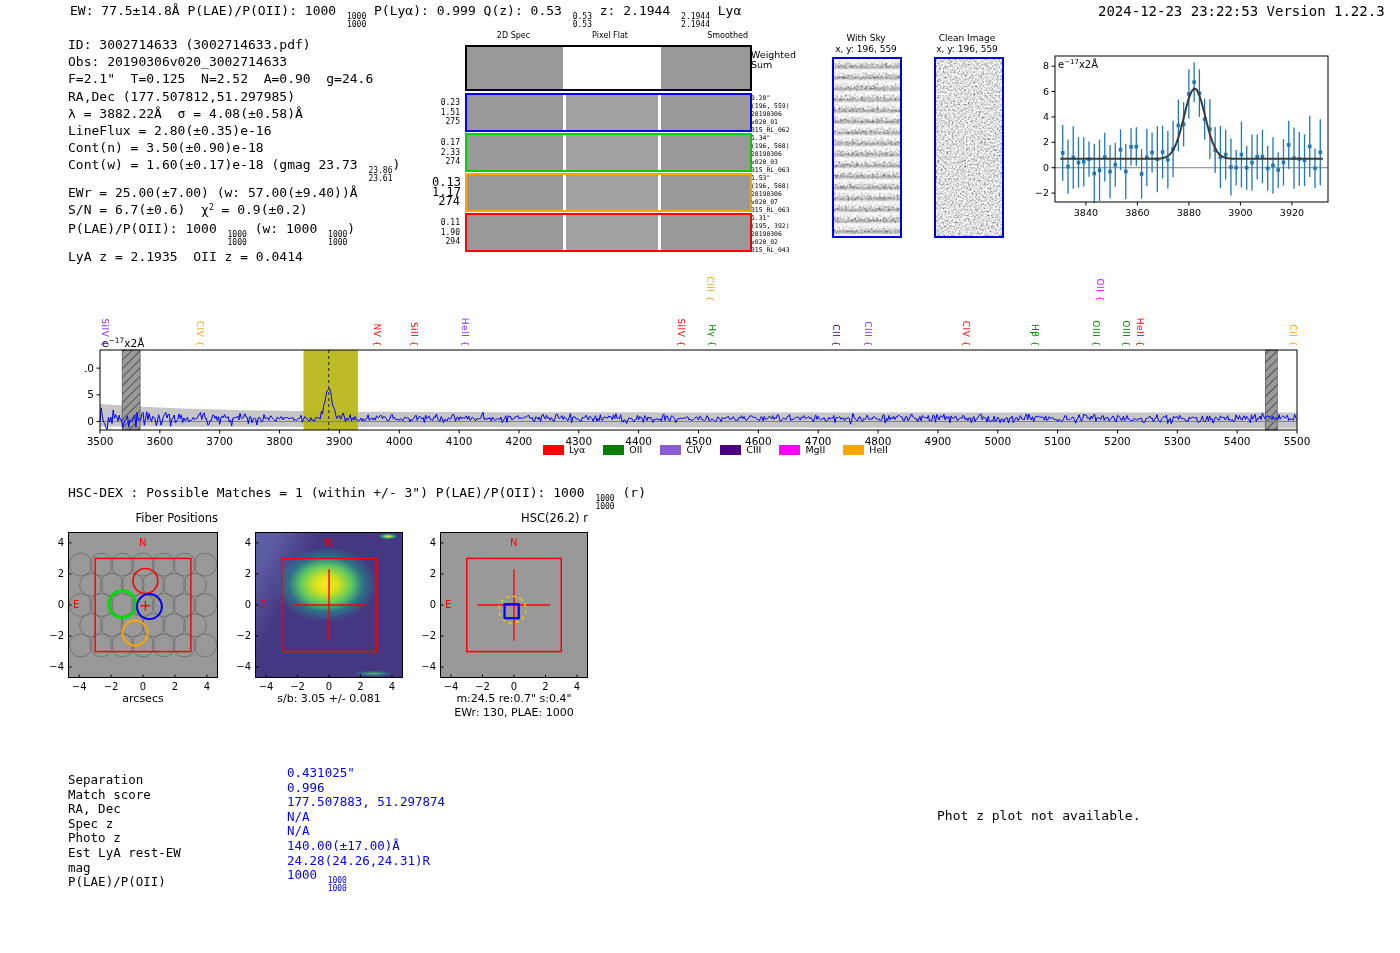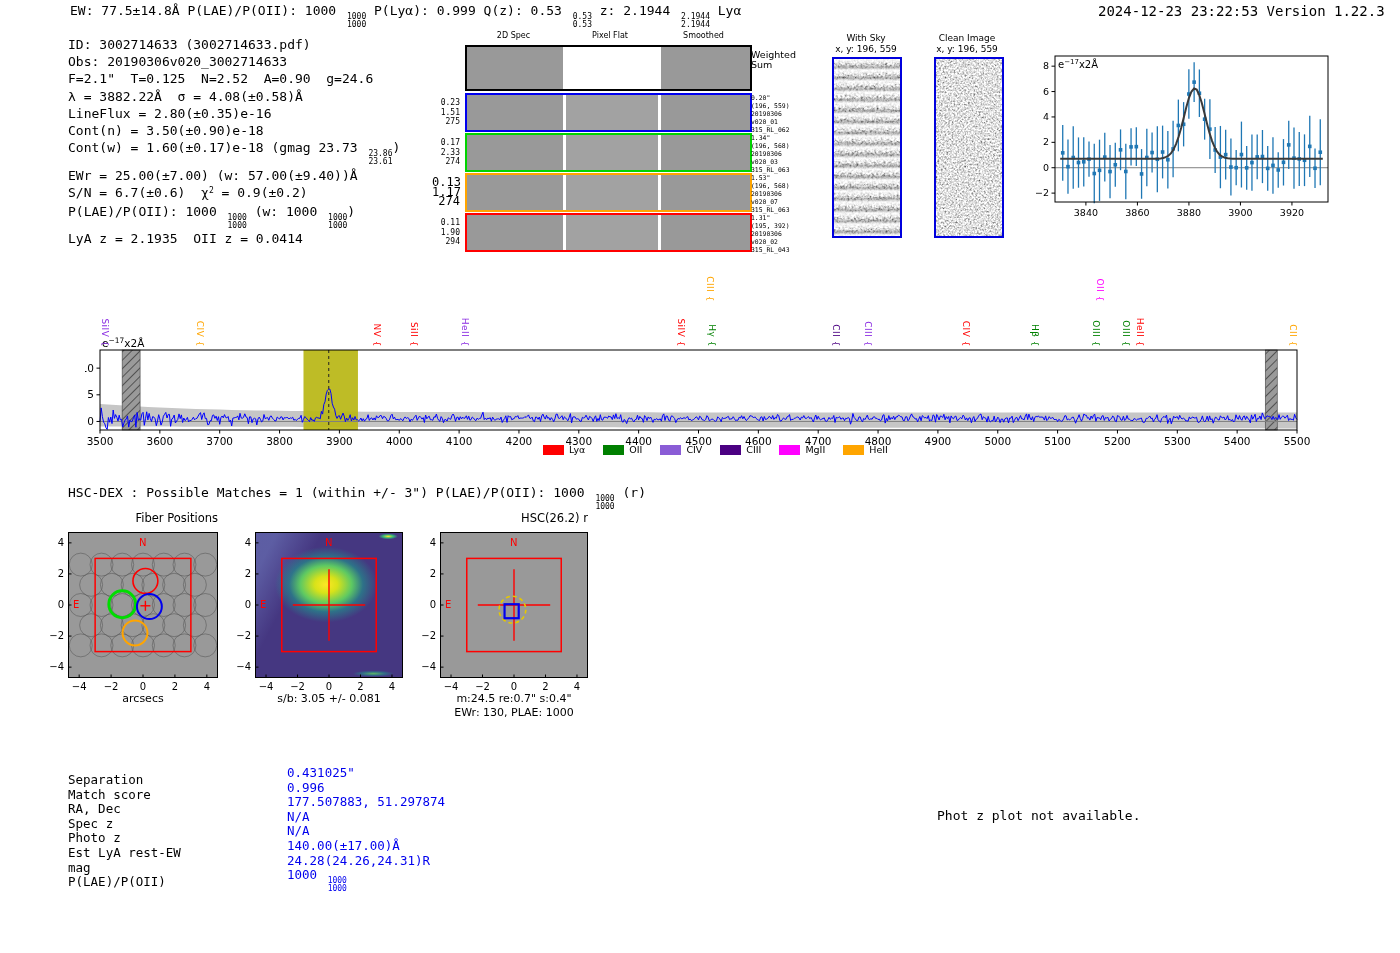--- a/index.html
+++ b/index.html
@@ -36,33 +36,34 @@
       </span>  z: 2.1944 <span class="frac">
         <span>2.1944</span>
         <span>2.1944</span>
       </span> Lyα</div>
   <div class="abs mono" style="left:1055px;top:3px;font-size:14px;margin-left:43px;">2024-12-23 23:22:53  Version 1.22.3</div>
 
   <div class="abs mono" style="left:68px;top:36px;font-size:13px;line-height:17.2px;" id="info-block">
       <div class="info-line">ID: 3002714633 (3002714633.pdf)</div>
       <div class="info-line">Obs: 20190306v020_3002714633</div>
       <div class="info-line">F=2.1"  T=0.125  N=2.52  A=0.90  g=24.6</div>
+      <div class="info-line">RA,Dec (177.507812,51.297985)</div>
       <div class="info-line">λ = 3882.22Å  σ = 4.08(±0.58)Å</div>
       <div class="info-line">LineFlux = 2.80(±0.35)e-16</div>
       <div class="info-line">Cont(n) = 3.50(±0.90)e-18</div>
       <div class="info-line">Cont(w) = 1.60(±0.17)e-18 (gmag 23.73 <span class="frac"><span>23.86</span><span>23.61</span></span>)</div>
       <div class="info-line">EWr = 25.00(±7.00) (w: 57.00(±9.40))Å</div>
       <div class="info-line">S/N = 6.7(±0.6)  χ<span class="sup">2</span> = 0.9(±0.2)</div>
       <div class="info-line">P(LAE)/P(OII): 1000 <span class="frac"><span>1000</span><span>1000</span></span> (w: 1000 <span class="frac"><span>1000</span><span>1000</span></span>)</div>
       <div class="info-line">LyA z = 2.1935  OII z = 0.0414</div>
     </div>
 
   <div class="abs sans" style="left:465px;top:31px;width:97px;text-align:center;font-size:8px;">2D Spec</div>
   <div class="abs sans" style="left:564px;top:31px;width:92px;text-align:center;font-size:8px;">Pixel Flat</div>
-  <div class="abs sans" style="left:659px;top:31px;width:89px;text-align:center;font-size:8px;">Smoothed</div>
+  <div class="abs sans" style="left:659px;top:31px;width:89px;text-align:right;font-size:8px;">Smoothed</div>
   <div class="abs sans" style="left:751px;top:50px;font-size:9.5px;line-height:10px;">
     <div>Weighted</div>
       <div>Sum</div>
   </div>
   <div id="spec2d-rows">
       <div class="abs" style="left:465px;top:45px;width:283px;height:42px;border:2.5px solid #000000;background:#fff;">
         <div class="noise" style="left:0px;top:0;width:96px;height:42px;"></div>
         <div class="abs" style="left:99px;top:0;width:92px;height:42px;background:#fff;"></div>
         <div class="noise" style="left:194px;top:0;width:89px;height:42px;"></div>
       </div>

